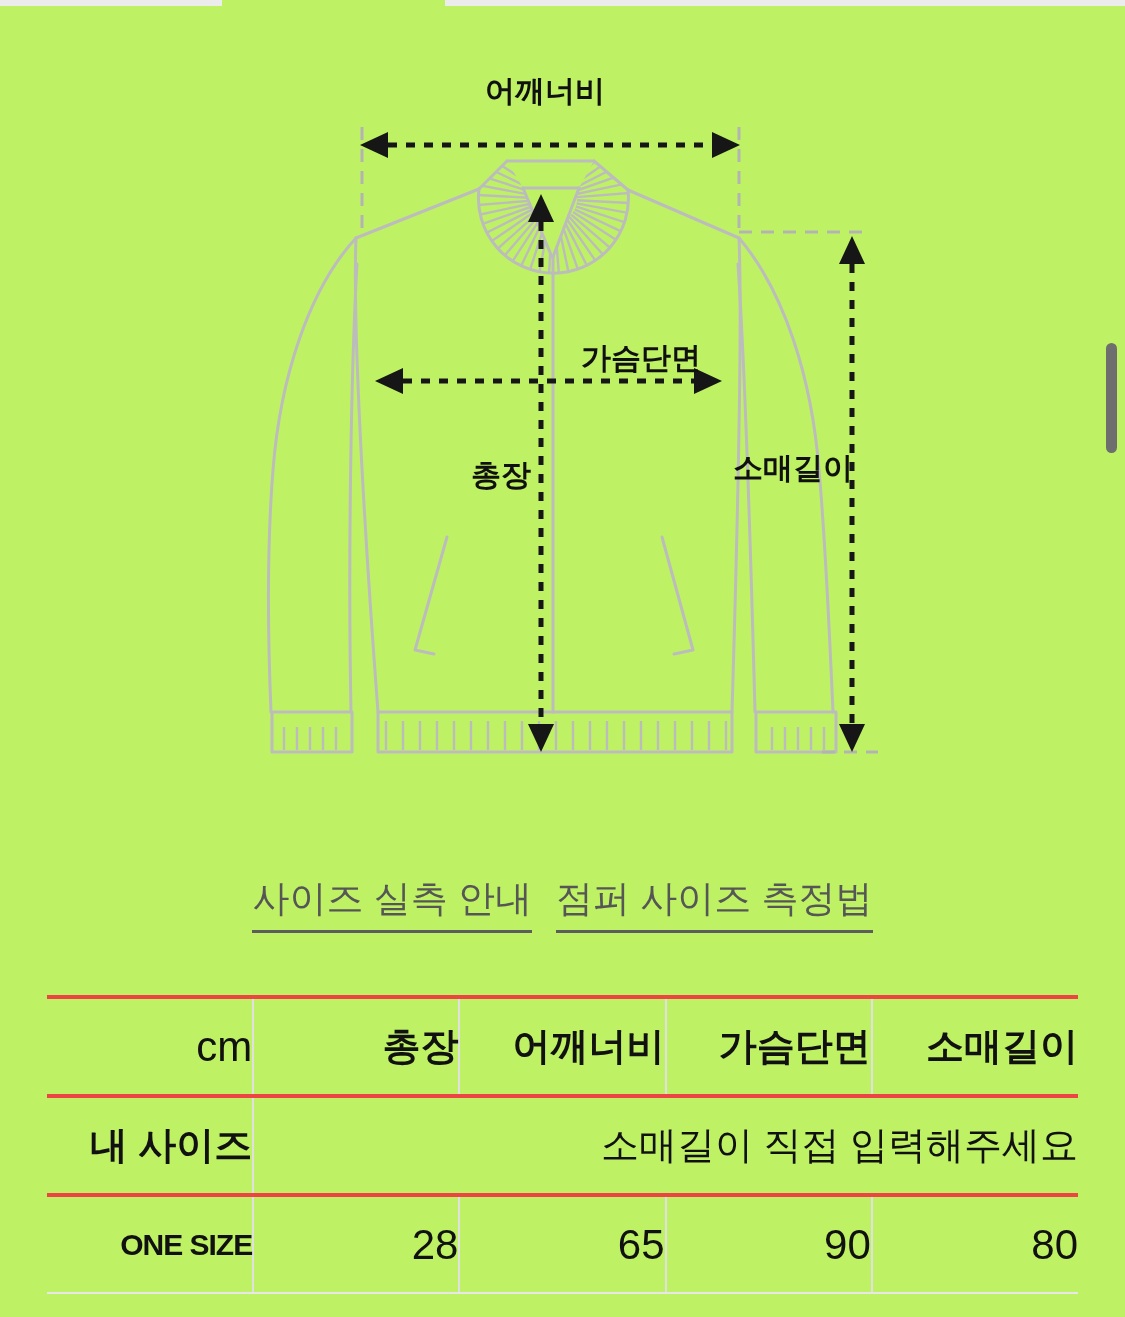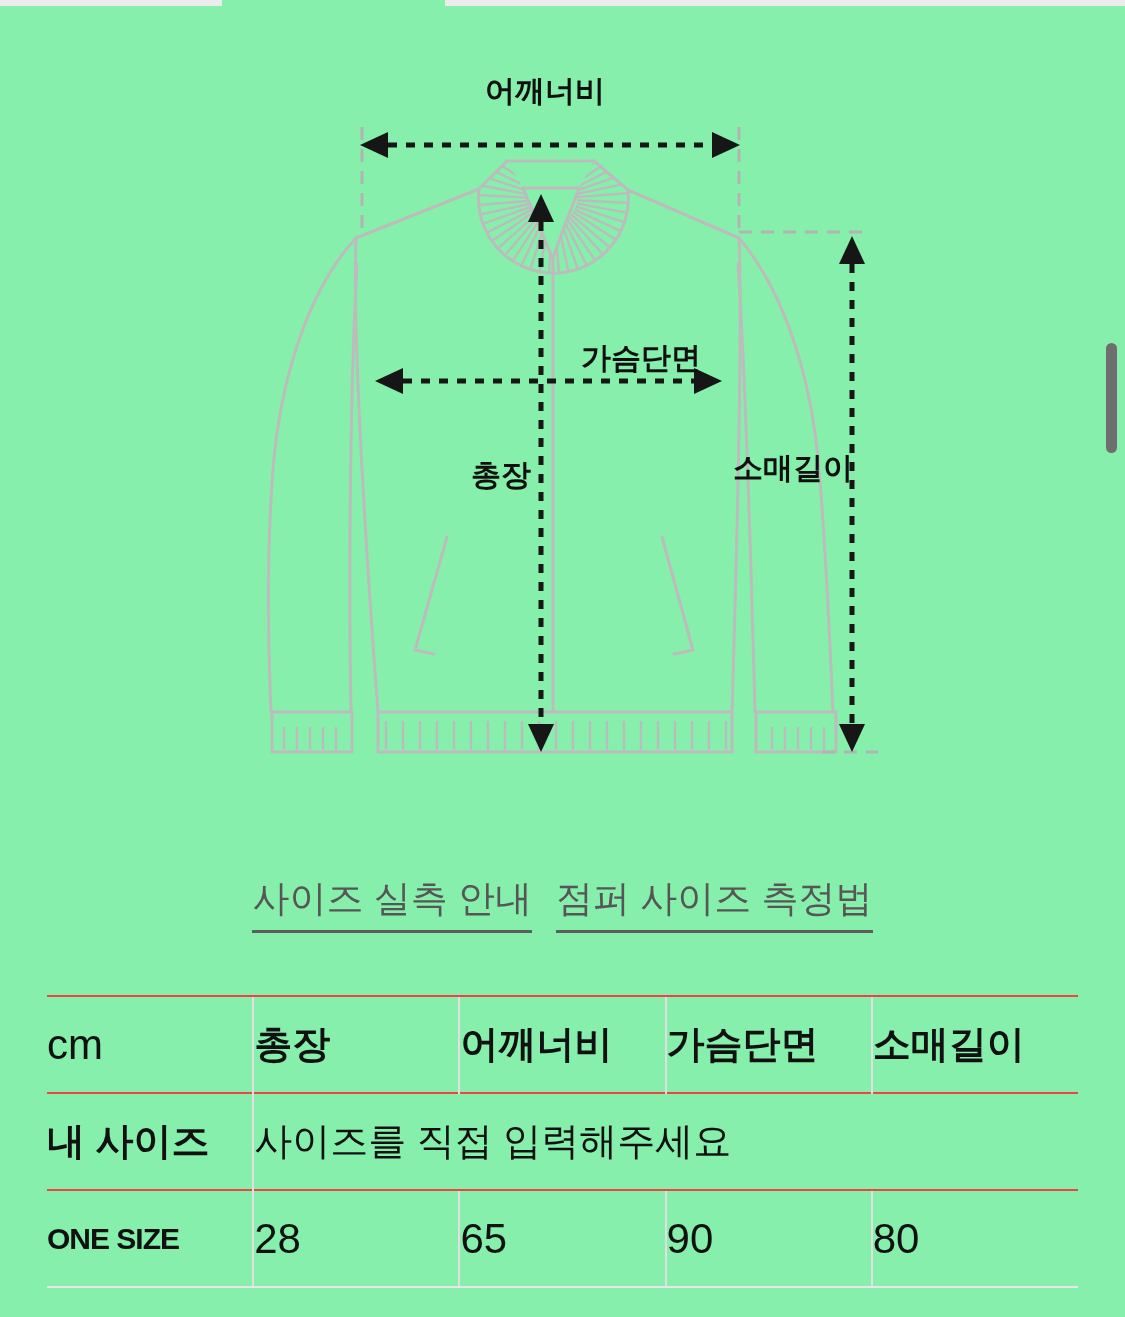--- a/index.html
+++ b/index.html
@@ -1,16 +1,16 @@
 <!DOCTYPE html>
 <html><head>
 <meta charset="utf-8">
 <style>
   html,body{margin:0;padding:0;background:#fff;}
-  .page{position:relative;width:1125px;height:1317px;background:#86efac;overflow:hidden;
+  .page{position:relative;width:1125px;height:1317px;background:#bef264;overflow:hidden;
         font-family:"Liberation Sans","DejaVu Sans",sans-serif;}
 
   
   .top-strip{position:absolute;top:0;height:6px;background:#ececec;}
   .top-strip.left{left:0;width:222px;}
   .top-strip.right{left:445px;width:680px;}
 
   
   .scrollbar-thumb{position:absolute;left:1106px;top:343px;width:11px;height:110px;
                    background:#6e6e6e;border-radius:6px;}
@@ -29,22 +29,22 @@
   
   .links-row{position:absolute;top:874px;left:0;width:1125px;display:flex;
              justify-content:center;gap:24px;}
   .links-row a{color:#565656;font-size:37px;text-decoration:none;
                border-bottom:3px solid #5d5d5d;padding-bottom:6px;cursor:pointer;}
 
   
   table.size-table{position:absolute;left:47px;top:995px;width:1031px;
                    border-collapse:collapse;table-layout:fixed;}
   table.size-table th,table.size-table td{
-      height:95px;text-align:left;vertical-align:middle;
-      border-top:2px solid #ef4444;padding:0;color:#111;}
+      height:95px;text-align:right;vertical-align:middle;
+      border-top:4px solid #ef4444;padding:0;color:#111;}
   table.size-table tr:last-child th,table.size-table tr:last-child td{
       border-bottom:2px solid #e7e7e7;}
   table.size-table th:not(:first-child),table.size-table td:not(:first-child){
       border-left:2px solid #e0e0e0;}
   .cell-unit{font-size:42px;font-weight:400;}
   .cell-head{font-size:38px;font-weight:700;}
   .cell-rowlabel{font-size:38px;font-weight:700;}
   .cell-rowlabel-latin{font-size:30px;font-weight:700;letter-spacing:-1px;}
   .cell-value{font-size:42px;font-weight:400;color:#757575;}
   .cell-prompt{font-size:38px;font-weight:400;color:#7b7b7b;}
@@ -147,21 +147,21 @@
     <tbody>
       <tr>
         <th class="cell-unit">cm</th>
         <th class="cell-head">총장</th>
         <th class="cell-head">어깨너비</th>
         <th class="cell-head">가슴단면</th>
         <th class="cell-head">소매길이</th>
       </tr>
       <tr>
         <td class="cell-rowlabel">내 사이즈</td>
-        <td class="cell-prompt" colspan="4">사이즈를 직접 입력해주세요</td>
+        <td class="cell-prompt" colspan="4">소매길이 직접 입력해주세요</td>
       </tr>
       <tr>
         <td class="cell-rowlabel-latin">ONE SIZE</td>
         <td class="cell-value">28</td>
         <td class="cell-value">65</td>
         <td class="cell-value">90</td>
         <td class="cell-value">80</td>
       </tr>
     </tbody>
   </table>

